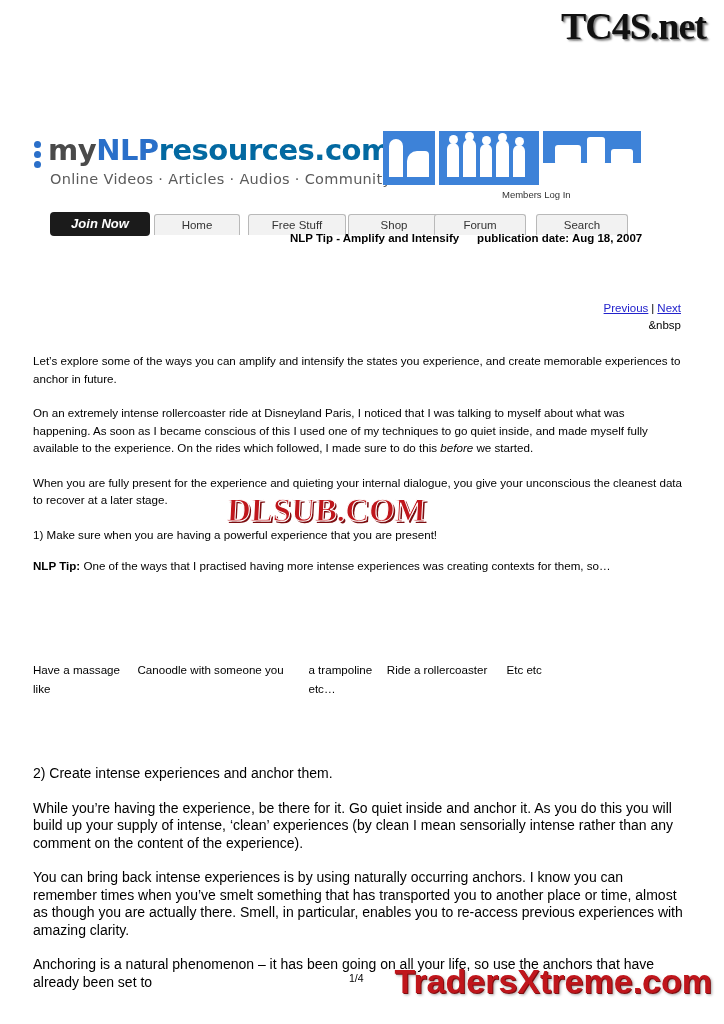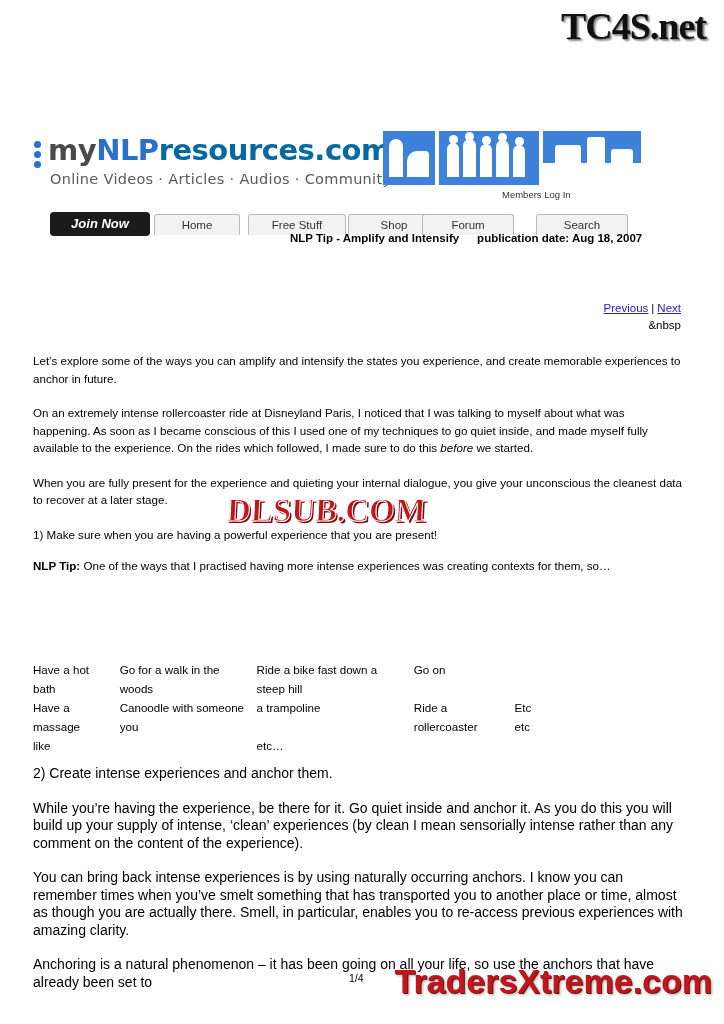--- a/index.html
+++ b/index.html
@@ -168,21 +168,21 @@
     color: #ffffff;
     font-weight: bold;
     font-style: italic;
     font-size: 13px;
     border-radius: 4px;
     box-sizing: border-box;
   }
   .nav-home   { left: 104px; width: 86px; }
   .nav-free   { left: 198px; width: 98px; }
   .nav-shop   { left: 298px; width: 92px; }
-  .nav-forum  { left: 372px; width: 92px; }
+  .nav-forum  { left: 384px; width: 92px; }
   .nav-search { left: 486px; width: 92px; }
 
   
   .title-line {
     position: absolute;
     left: 290px;
     top: 232px;
     font-size: 11.5px;
     white-space: nowrap;
   }
@@ -367,26 +367,20 @@
   <p>On an extremely intense rollercoaster ride at Disneyland Paris, I noticed that I was talking to myself about what was happening. As soon as I became conscious of this I used one of my techniques to go quiet inside, and made myself fully available to the experience. On the rides which followed, I made sure to do this <em>before</em> we started.</p>
   <p>When you are fully present for the experience and quieting your internal dialogue, you give your unconscious the cleanest data to recover at a later stage.</p>
   <p class="tight">1) Make sure when you are having a powerful experience that you are present!</p>
   <p><span class="lead">NLP Tip:</span><span> One of the ways that I practised having more intense experiences was creating contexts for them, so…</span></p>
 </div>
 
 <div class="dlsub">DLSUB.COM</div>
 
 <table class="idea-table" cellspacing="0" cellpadding="0">
   <tbody>
-      <tr>
-    <td>Have a hot bath</td>
-    <td>Go for a walk in the woods</td>
-    <td>Ride a bike fast down a steep hill</td>
-    <td>Go on</td>
-  </tr>
   <tr>
     <td>Have a massage</td>
     <td>Canoodle with someone you</td>
     <td>a trampoline</td>
     <td>Ride a rollercoaster</td>
     <td>Etc etc</td>
   </tr>
   <tr>
     <td>like</td>
     <td></td>

